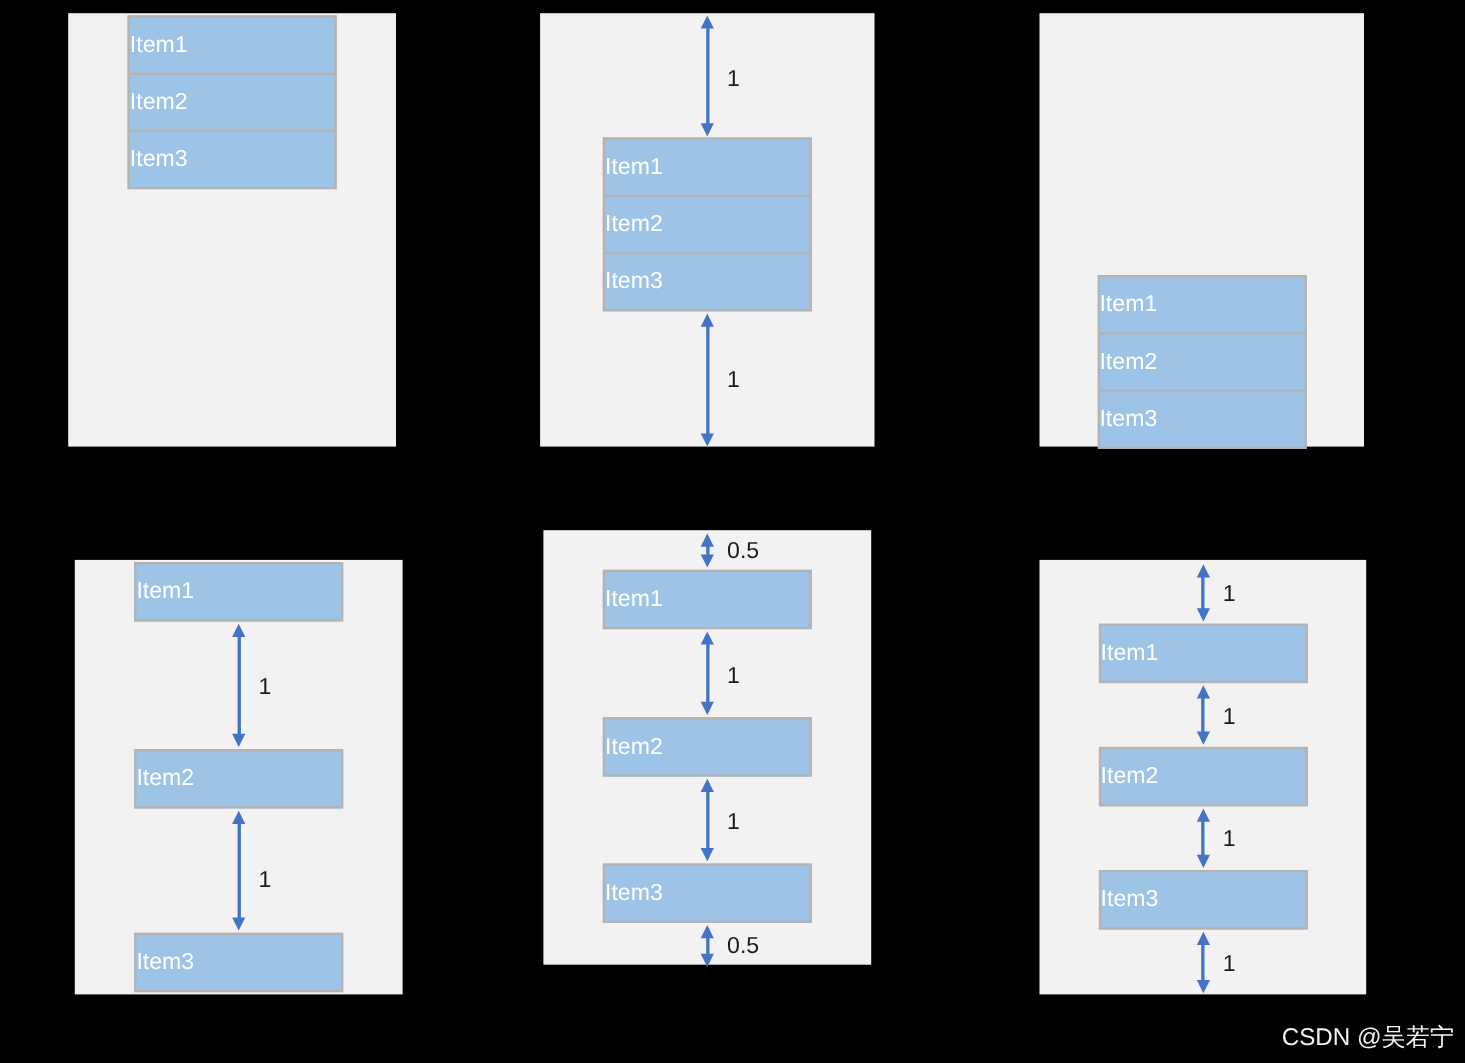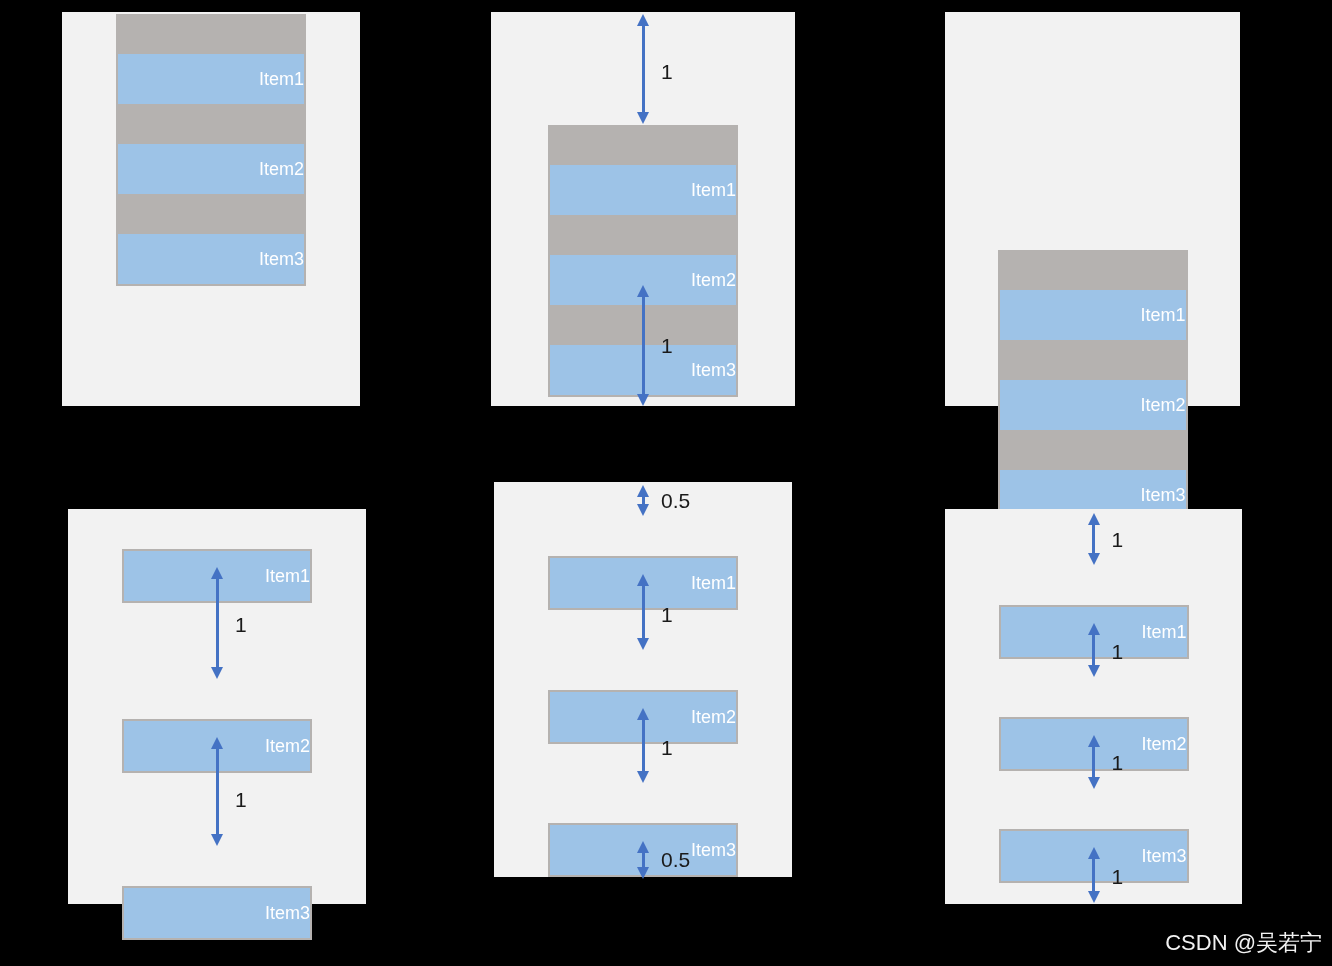--- a/index.html
+++ b/index.html
@@ -27,24 +27,23 @@
     flex-direction: column;
     gap: 2px;
   }
   .item-stack .item {
     width: 100%;
   }
   .item {
     height: 50px;
     background: var(--item-fill, #9DC3E7);
     color: var(--item-text, #FFFFFF);
-    font-size: 18px;
+    font-size: 21px;
     line-height: 50px;
-    text-align: right;
-    margin-top: 38px;
+    text-align: left;
   }
   
   .item.solo {
     position: absolute;
     left: 50%;
     transform: translateX(-50%);
     width: 186px;
     border: 2px solid var(--item-border, #B5B2B0);
   }
   

